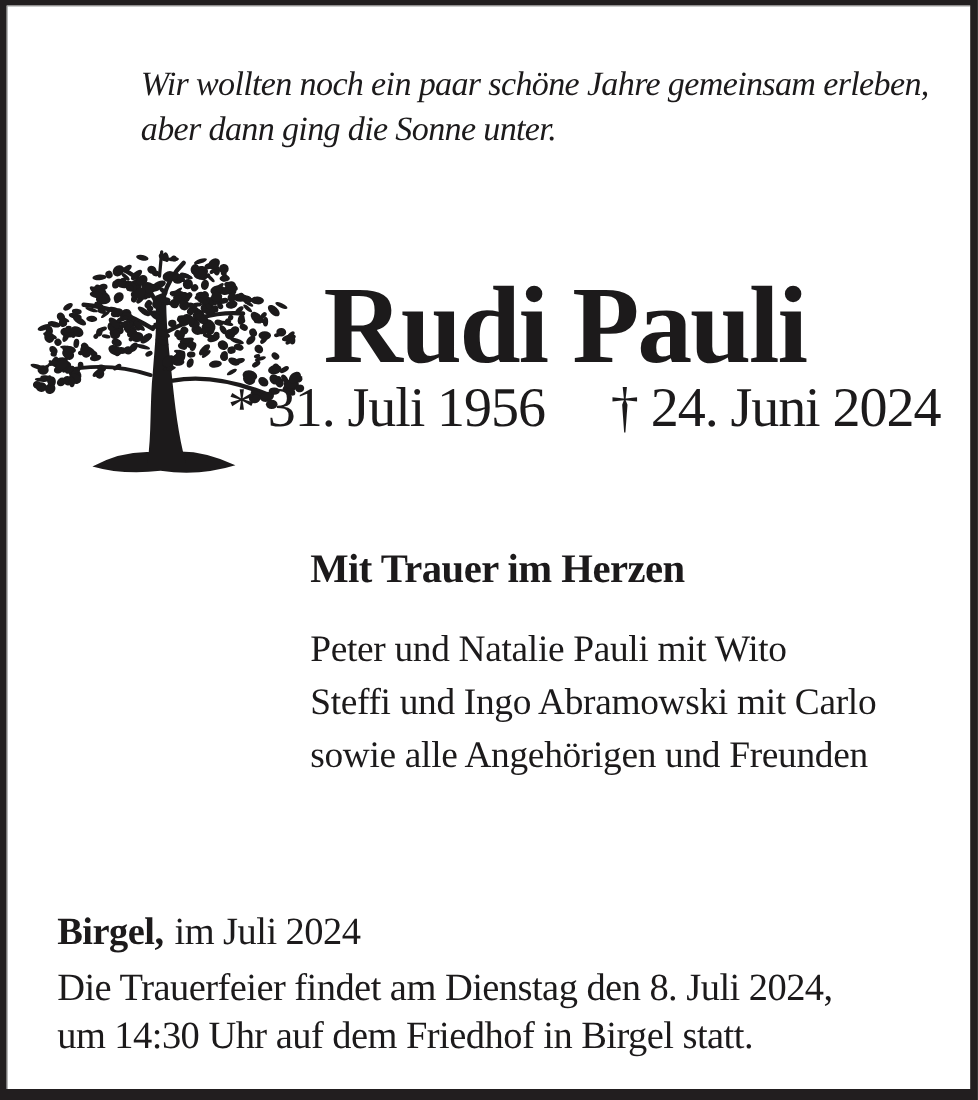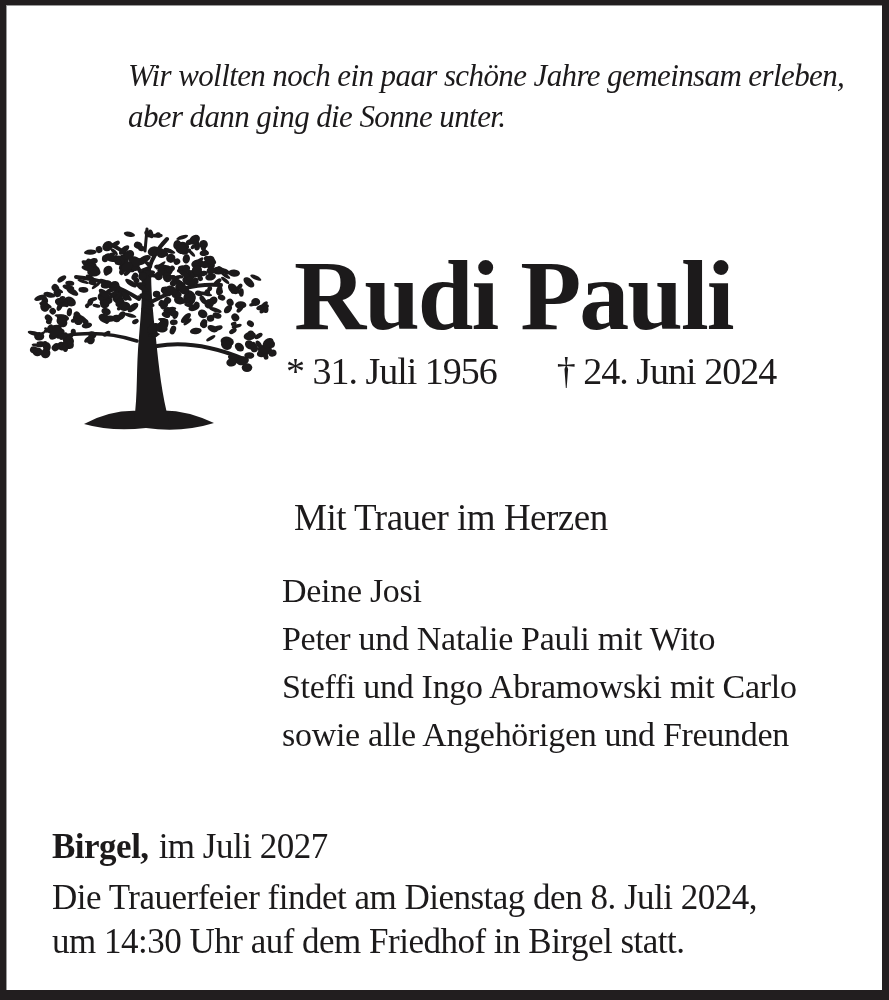--- a/index.html
+++ b/index.html
@@ -51,35 +51,34 @@
     font-size: 100px;
     font-weight: bold;
     line-height: 100px;
     letter-spacing: -2px;
     white-space: nowrap;
   }
   .dates {
     display: flex;
     justify-content: center;
     gap: 60px;
-    font-size: 38px;
+    font-size: 51px;
     line-height: 46px;
     letter-spacing: -1px;
     margin-top: 2px;
     white-space: nowrap;
   }
   .condolence-heading {
     position: absolute;
     left: 276px; top: 493px;
     font-size: 37px;
-    font-weight: normal;
+    font-weight: bold;
     line-height: 40px;
     letter-spacing: -0.5px;
     white-space: nowrap;
-    margin-left: 12px;
   }
   .mourners {
     position: absolute;
     left: 276px; top: 562px;
     font-size: 34px;
     line-height: 48px;
     letter-spacing: -0.3px;
     white-space: nowrap;
   }
   .closing {
@@ -479,27 +478,26 @@
     <div class="deceased-name">Rudi Pauli</div>
     <div class="dates">
       <span>* 31. Juli 1956</span>
       <span>† 24. Juni 2024</span>
     </div>
   </div>
 
   <div class="condolence-heading">Mit Trauer im Herzen</div>
 
   <div class="mourners">
-    <div>Deine Josi</div>
     <div>Peter und Natalie Pauli mit Wito</div>
     <div>Steffi und Ingo Abramowski mit Carlo</div>
     <div>sowie alle Angehörigen und Freunden</div>
   </div>
 
   <div class="closing">
     <div class="place-line">
-      <span class="place">Birgel,</span><span>im Juli 2027</span>
+      <span class="place">Birgel,</span><span>im Juli 2024</span>
     </div>
     <div>Die Trauerfeier findet am Dienstag den 8. Juli 2024,</div>
     <div>um 14:30 Uhr auf dem Friedhof in Birgel statt.</div>
   </div>
 
 </div>
 
 </body></html>

